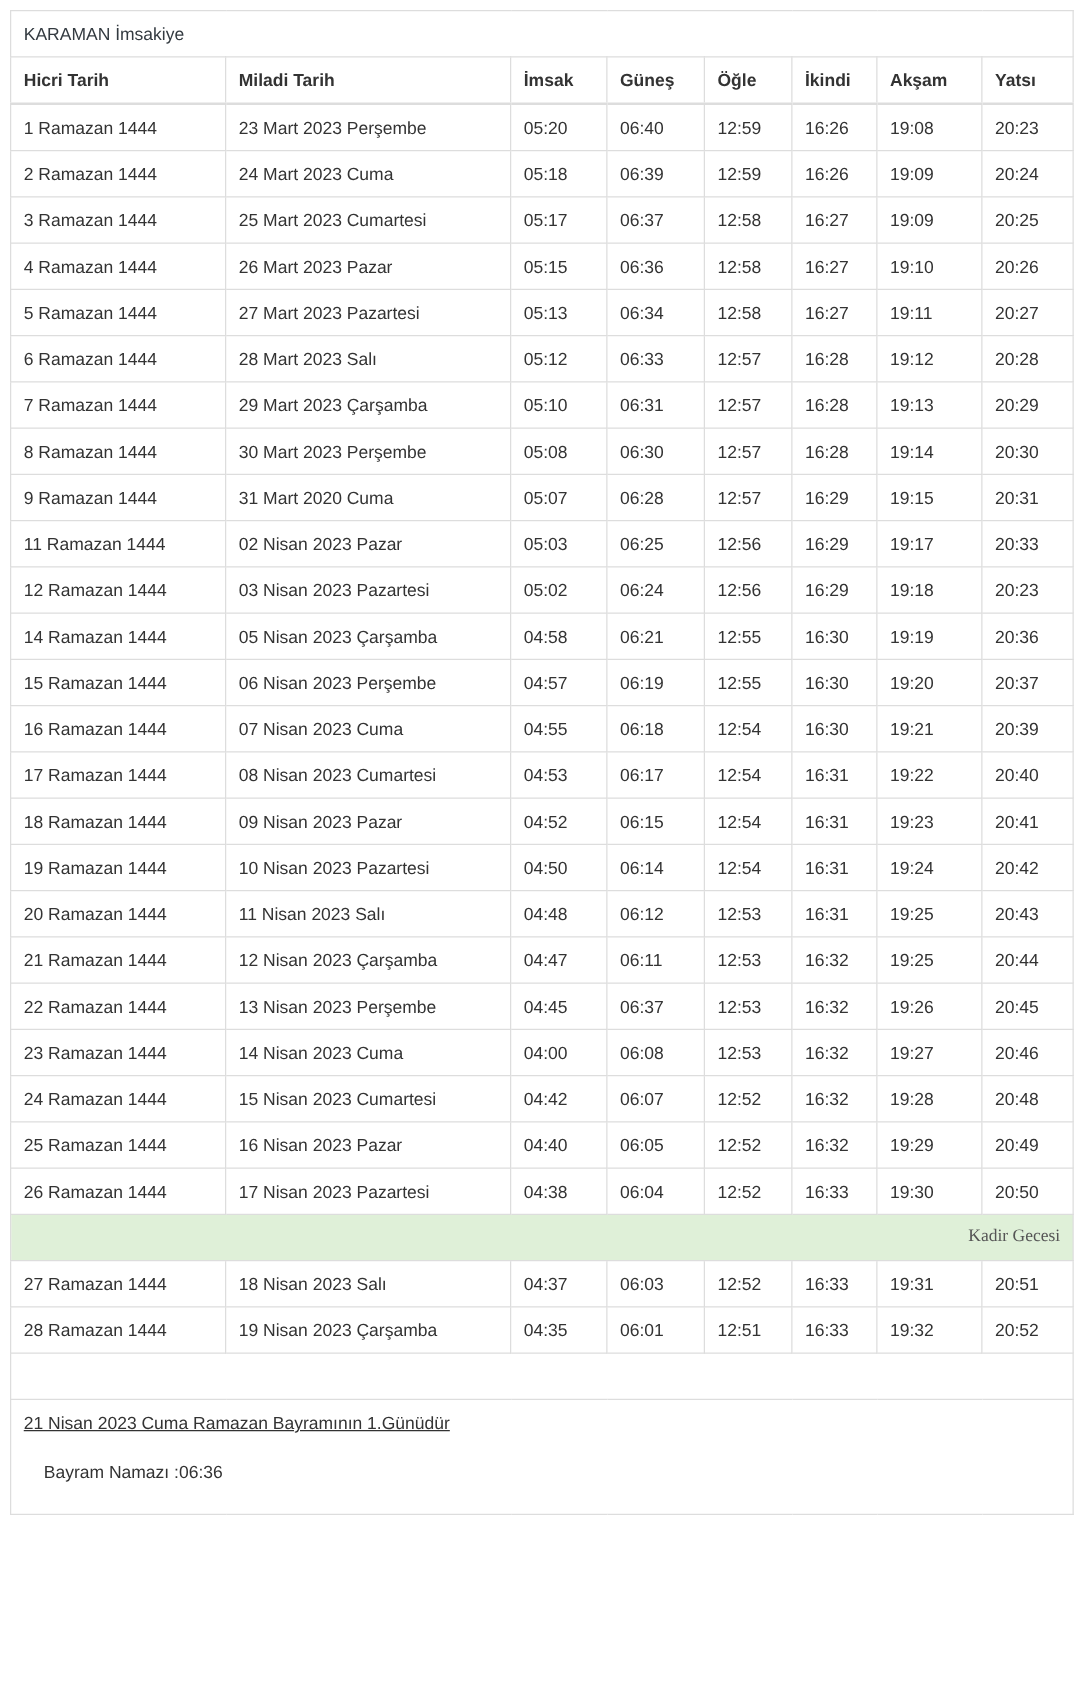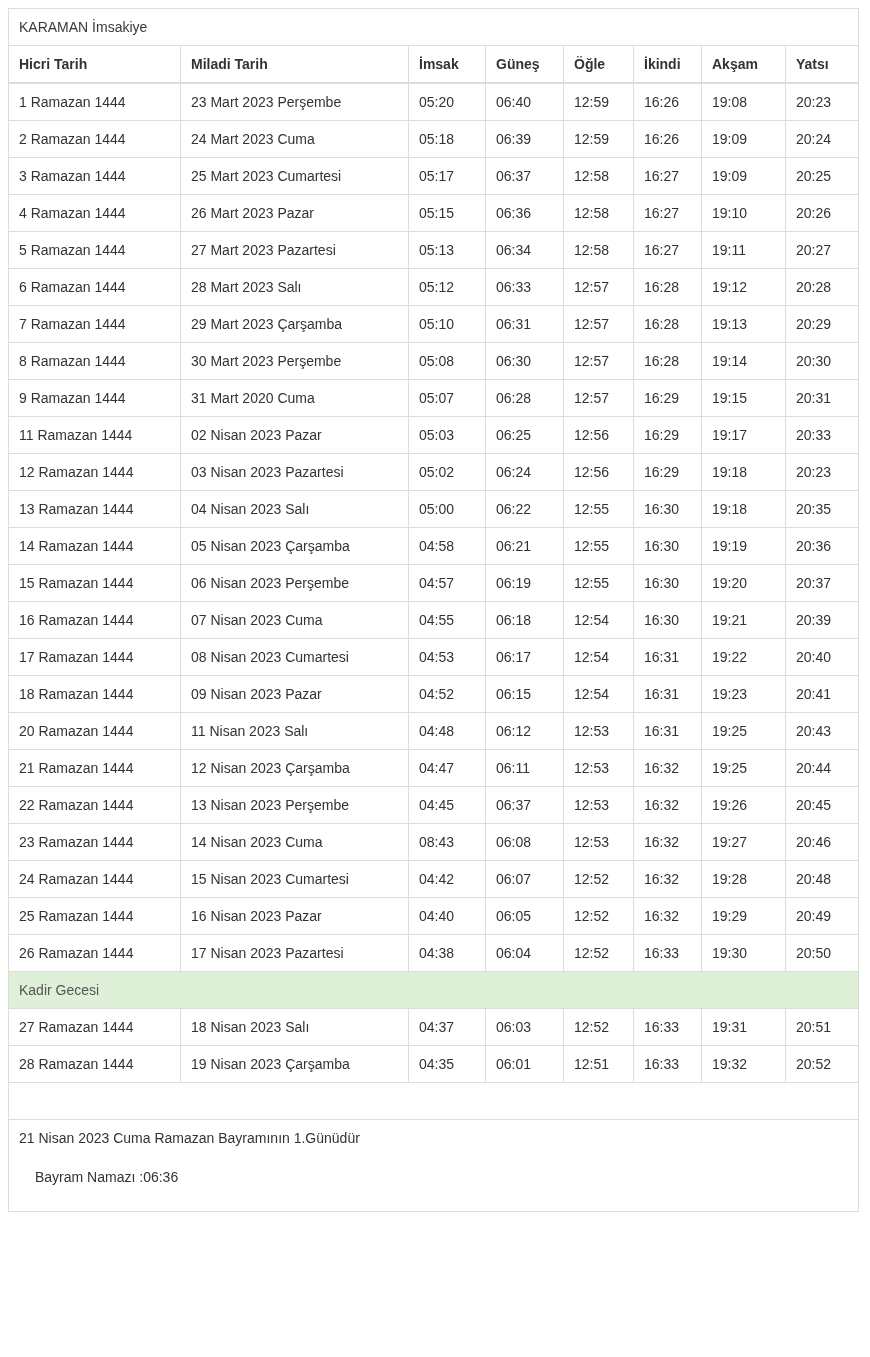--- a/index.html
+++ b/index.html
@@ -42,30 +42,31 @@
     padding:23px 8px;
     color:#333a40;
   }
   tr.header-row th{
     font-weight:bold;
     border-bottom-width:2px;
   }
   tr.kadir-row td{
     background:var(--kadir-bg);
     color:var(--kadir-text);
-    text-align:left;
+    text-align:right;
+    font-family:Liberation Serif, serif;
   }
   td.spacer-cell{height:20px;}
   td.footer-cell{
     text-align:center;
     font-weight:bold;
     padding:10px;
   }
   td.footer-cell p{margin:16px;}
-  td.footer-cell p.first{margin:0 0 19px 0;}
+  td.footer-cell p.first{margin:0 0 19px 0;text-decoration:underline;}
 </style>
 </head>
 <body>
 
 <table class="imsakiye">
   <colgroup id="colgroup">
       <col style="width: 172px;">
       <col style="width: 228px;">
       <col style="width: 77px;">
       <col style="width: 78px;">
@@ -194,30 +195,20 @@
         <td>12 Ramazan 1444</td>
         <td>03 Nisan 2023 Pazartesi</td>
         <td>05:02</td>
         <td>06:24</td>
         <td>12:56</td>
         <td>16:29</td>
         <td>19:18</td>
         <td>20:23</td>
       </tr>
       <tr>
-        <td>13 Ramazan 1444</td>
-        <td>04 Nisan 2023 Salı</td>
-        <td>05:00</td>
-        <td>06:22</td>
-        <td>12:55</td>
-        <td>16:30</td>
-        <td>19:18</td>
-        <td>20:35</td>
-      </tr>
-      <tr>
         <td>14 Ramazan 1444</td>
         <td>05 Nisan 2023 Çarşamba</td>
         <td>04:58</td>
         <td>06:21</td>
         <td>12:55</td>
         <td>16:30</td>
         <td>19:19</td>
         <td>20:36</td>
       </tr>
       <tr>
@@ -254,20 +245,30 @@
         <td>18 Ramazan 1444</td>
         <td>09 Nisan 2023 Pazar</td>
         <td>04:52</td>
         <td>06:15</td>
         <td>12:54</td>
         <td>16:31</td>
         <td>19:23</td>
         <td>20:41</td>
       </tr>
       <tr>
+        <td>19 Ramazan 1444</td>
+        <td>10 Nisan 2023 Pazartesi</td>
+        <td>04:50</td>
+        <td>06:14</td>
+        <td>12:54</td>
+        <td>16:31</td>
+        <td>19:24</td>
+        <td>20:42</td>
+      </tr>
+      <tr>
         <td>20 Ramazan 1444</td>
         <td>11 Nisan 2023 Salı</td>
         <td>04:48</td>
         <td>06:12</td>
         <td>12:53</td>
         <td>16:31</td>
         <td>19:25</td>
         <td>20:43</td>
       </tr>
       <tr>
@@ -286,21 +287,21 @@
         <td>04:45</td>
         <td>06:37</td>
         <td>12:53</td>
         <td>16:32</td>
         <td>19:26</td>
         <td>20:45</td>
       </tr>
       <tr>
         <td>23 Ramazan 1444</td>
         <td>14 Nisan 2023 Cuma</td>
-        <td>08:43</td>
+        <td>04:00</td>
         <td>06:08</td>
         <td>12:53</td>
         <td>16:32</td>
         <td>19:27</td>
         <td>20:46</td>
       </tr>
       <tr>
         <td>24 Ramazan 1444</td>
         <td>15 Nisan 2023 Cumartesi</td>
         <td>04:42</td>

